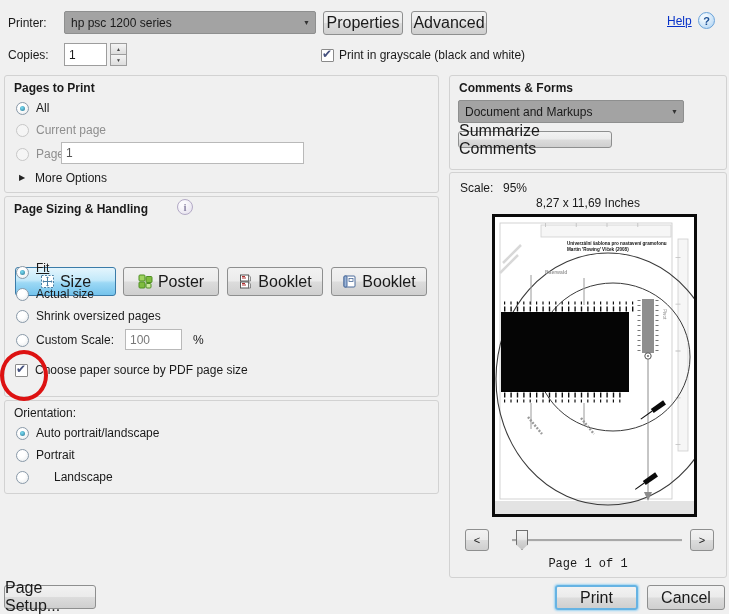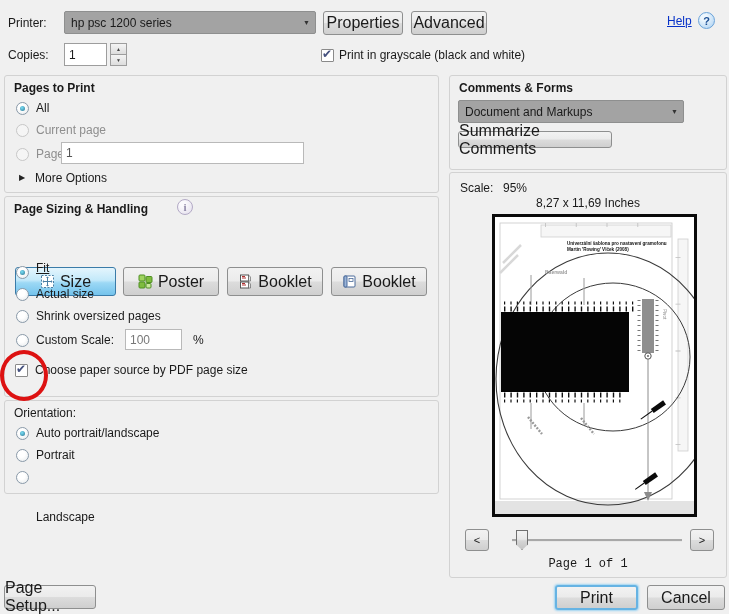--- a/index.html
+++ b/index.html
@@ -167,21 +167,21 @@
 
   <div id="red-circle"></div>
 
   <div class="groupbox" style="left:4px;top:400px;width:433px;height:92px;">
     <span class="lbl" style="left:9px;top:5px;">Orientation:</span>
     <span class="radio sel" style="left:11px;top:26px;"></span>
     <span class="lbl" style="left:31px;top:25px;">Auto portrait/landscape</span>
     <span class="radio" style="left:11px;top:48px;"></span>
     <span class="lbl" style="left:31px;top:47px;">Portrait</span>
     <span class="radio" style="left:11px;top:70px;"></span>
-    <span class="lbl" style="left:31px;top:69px;margin-top:40px;">Landscape</span>
+    <span class="lbl" style="left:49px;top:69px;">Landscape</span>
   </div>
 
   <div class="groupbox" style="left:449px;top:75px;width:276px;height:93px;">
     <span class="gb-title">Comments &amp; Forms</span>
     <div class="combo" style="left:8px;top:24px;width:226px;height:23px;">
       <span class="combo-text">Document and Markups</span>
       <span class="combo-arrow">▼</span>
     </div>
     <div class="btn" style="left:8px;top:55px;width:154px;height:17px;">Summarize Comments</div>
   </div>

